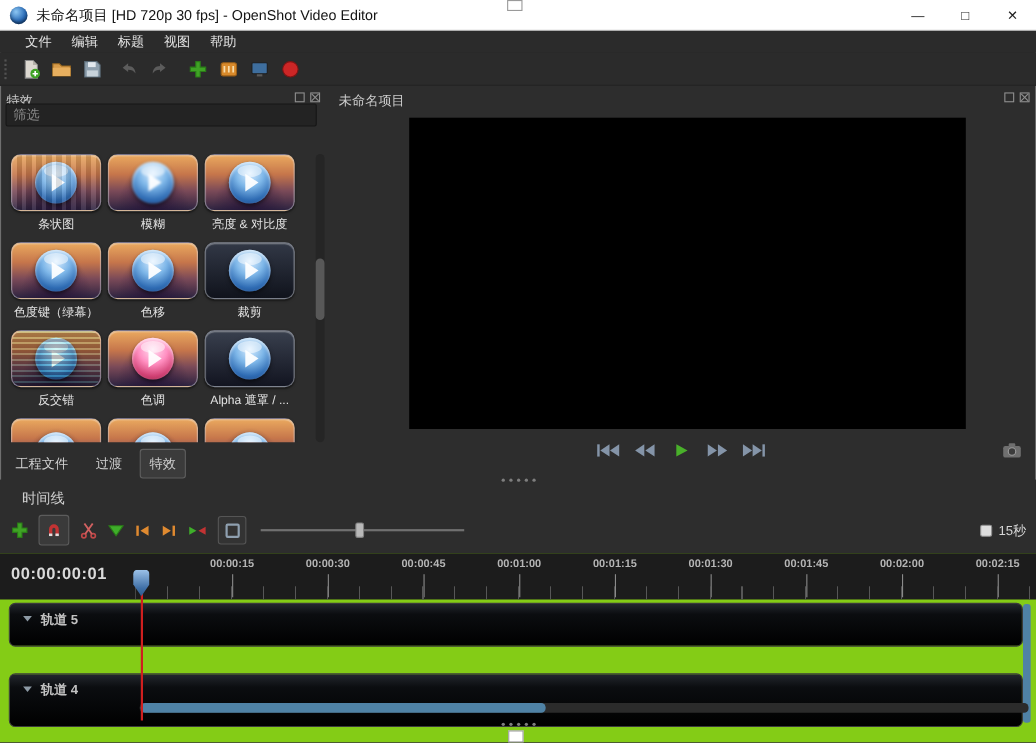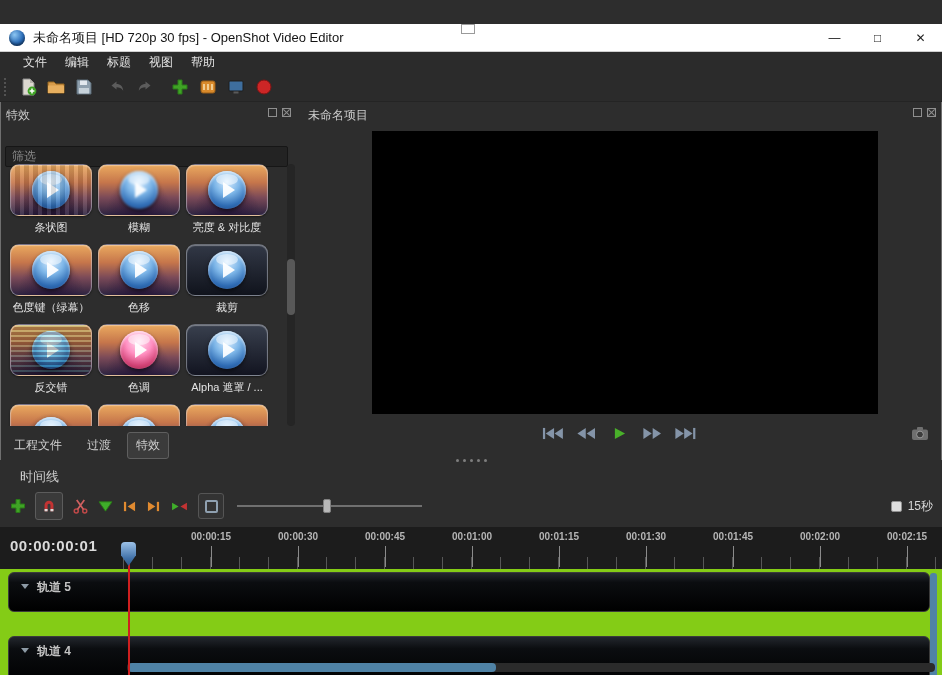--- a/index.html
+++ b/index.html
@@ -2,21 +2,21 @@
 <html><head>
 <meta charset="utf-8">
 <style>
   html,body{margin:0;padding:0;}
   body{
     width:942px;height:675px;position:relative;overflow:hidden;
     background:#2d2d2d;
     font-family:"Liberation Sans","DejaVu Sans",sans-serif;
     -webkit-font-smoothing:antialiased;
   }
-  .page{position:absolute;inset:0;box-shadow:inset 0 0 0 1px #6f6f6f;margin-top:24px;}
+  .page{position:absolute;inset:0;box-shadow:inset 0 0 0 1px #6f6f6f;}
 
   
   .titlebar{position:absolute;top:0;left:0;right:0;height:28px;background:#ffffff;
     border-bottom:1px solid #cfcfcf;display:flex;align-items:center;box-sizing:border-box;}
   .app-icon{width:16px;height:16px;margin:0 8px 0 9px;border-radius:50%;
     background:radial-gradient(circle at 35% 30%,#8cc6f2,#2a6cb8 55%,#103a74);
     box-shadow:inset 0 -2px 3px rgba(0,0,0,.45);}
   .win-title{font-size:13px;color:#141414;}
   .win-controls{margin-left:auto;display:flex;height:100%;}
   .win-btn{width:43px;height:100%;display:flex;align-items:center;justify-content:center;
@@ -37,21 +37,21 @@
 
   
   .left-panel{position:absolute;top:78px;left:0;width:296px;height:358px;}
   .panel-title{position:absolute;top:5px;left:6px;font-size:12px;color:#cbcbcb;}
   .panel-icons{position:absolute;top:6px;display:flex;gap:5px;}
   .left-panel .panel-icons{right:5px;}
   .pc{width:9px;height:9px;border:1px solid #8f8f8f;position:relative;box-sizing:border-box;}
   .pc-close::before,.pc-close::after{content:"";position:absolute;left:-1px;top:3px;width:9px;height:1px;background:#8f8f8f;}
   .pc-close::before{transform:rotate(45deg);} .pc-close::after{transform:rotate(-45deg);}
 
-  .filter-input{position:absolute;top:44px;left:5px;width:283px;height:21px;box-sizing:border-box;
+  .filter-input{position:absolute;top:16px;left:5px;width:283px;height:21px;box-sizing:border-box;
     background:#232323;border:1px solid #161616;border-radius:2px;color:#c5c5c5;
     font-size:12px;padding:0 6px;outline:none;font-family:Liberation Serif, serif;}
   .filter-input::placeholder{color:#8a8a8a;}
 
   .fx-grid{position:absolute;top:62px;left:7px;width:272px;height:262px;overflow:hidden;
     display:grid;grid-template-columns:repeat(3,88px);grid-auto-rows:80px;}
   .effect{display:flex;flex-direction:column;align-items:center;}
   .thumb{width:82px;height:52px;border-radius:9px;position:relative;box-sizing:border-box;
     border:1px solid rgba(215,220,228,.45);
     background:

